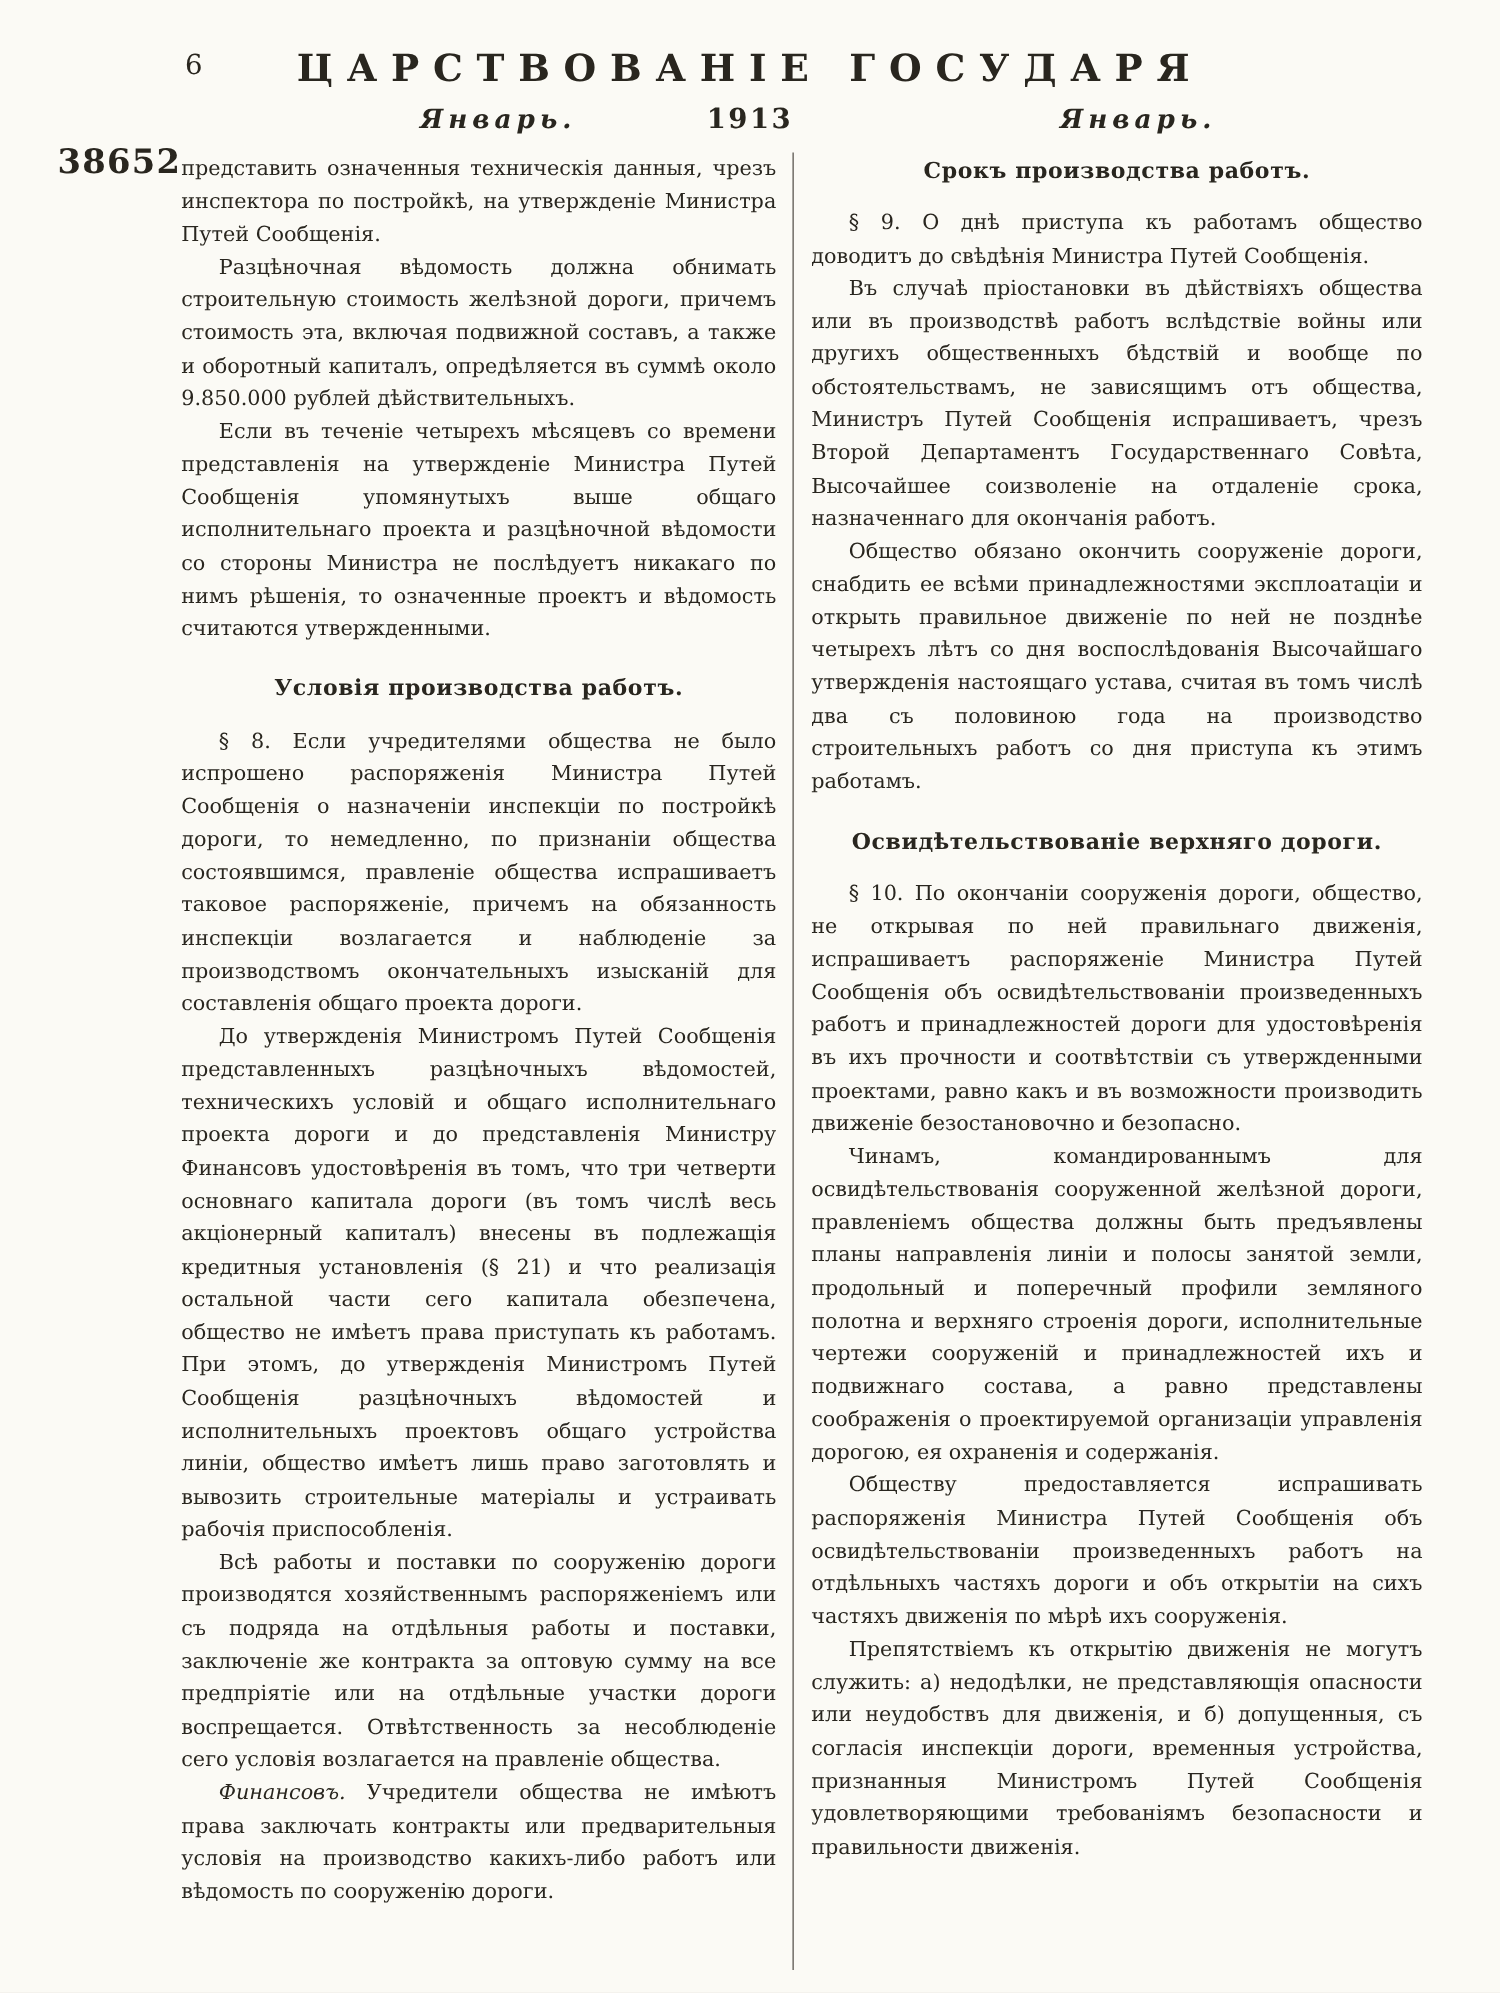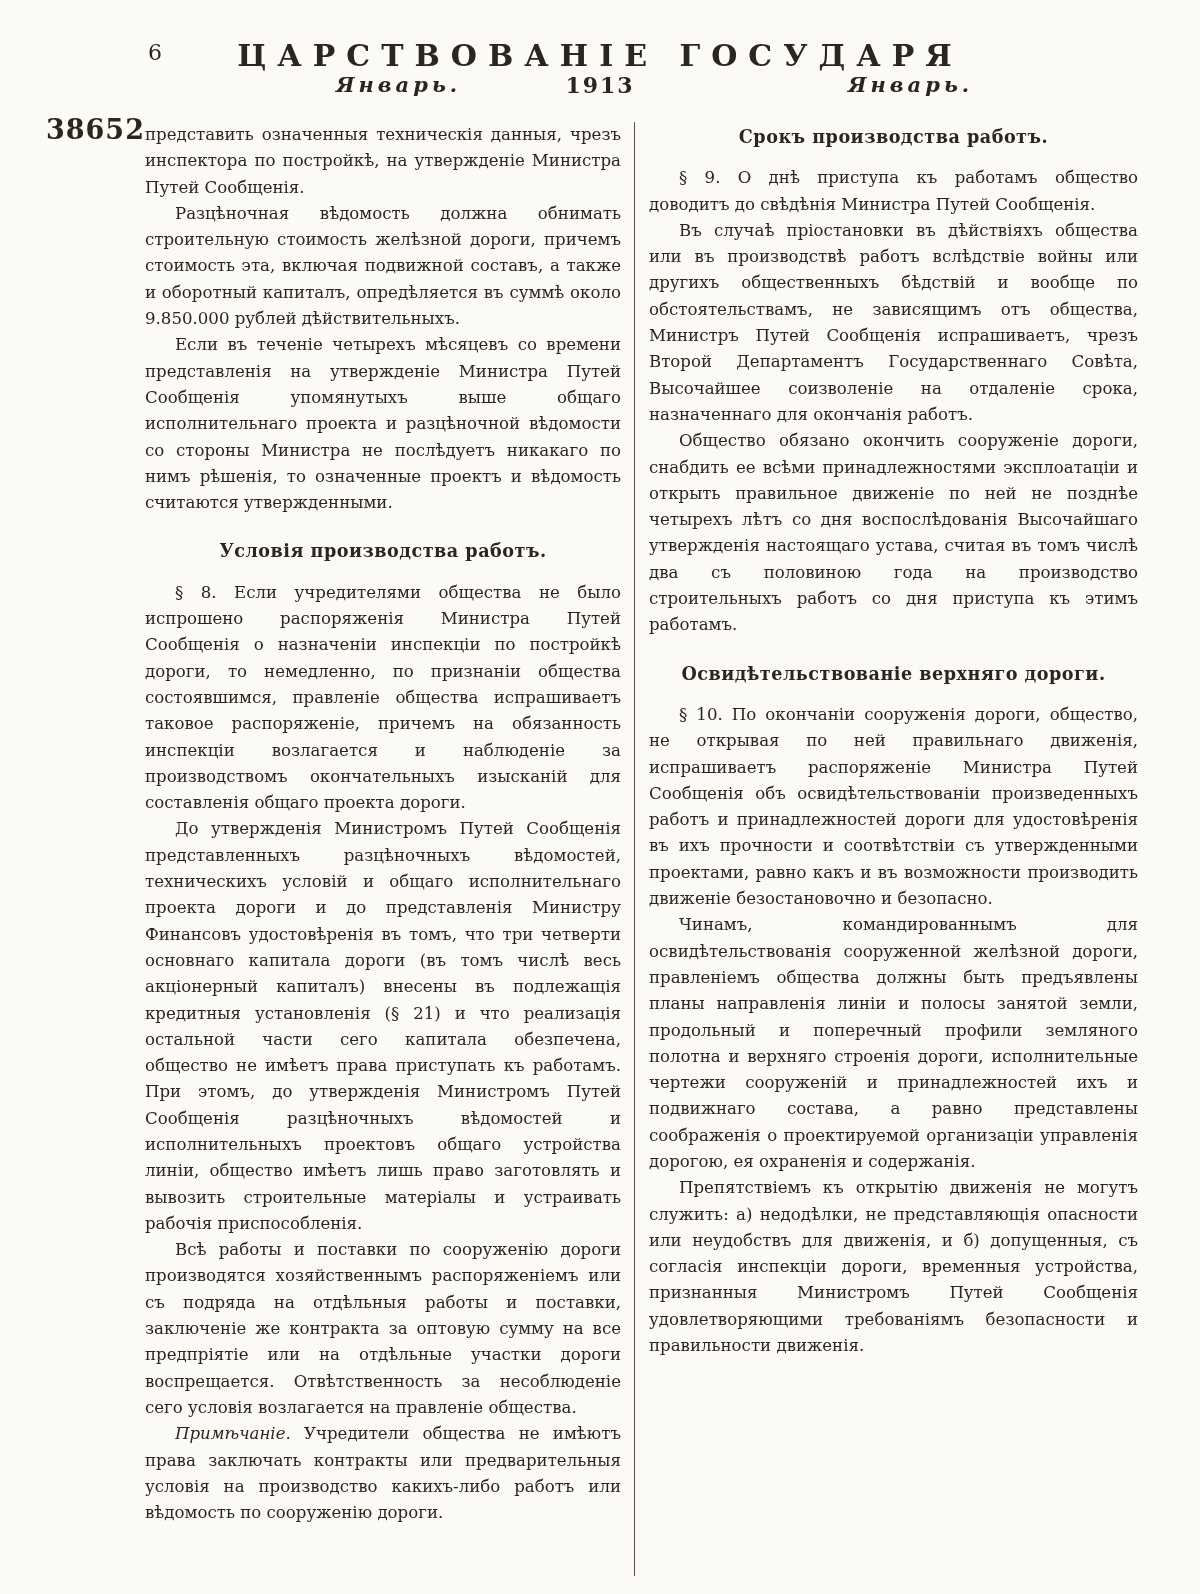--- a/index.html
+++ b/index.html
@@ -14,21 +14,21 @@
     background: #fbfaf5;
     color: #29261f;
     overflow: hidden;
   }
   .page-number { position: absolute; left: 148px; top: 40px; font-size: 22px; }
   .running-title {
     position: absolute; left: 90px; right: 90px; top: 38px;
     text-align: center; font-size: 30px; font-weight: bold; letter-spacing: 11px;
     white-space: nowrap;
   }
-  .subheader { position: absolute; left: 0; top: 72px; width: 100%; height: 32px; font-size: 21px; }
+  .subheader { position: absolute; left: 0; top: 82px; width: 100%; height: 32px; font-size: 21px; }
   .month-left  { position: absolute; left: 336px; font-style: italic; font-weight: 600; letter-spacing: 4px; }
   .year        { position: absolute; left: 0; right: 0; text-align: center; font-weight: bold; font-size: 22px; letter-spacing: 2px; }
   .month-right { position: absolute; left: 848px; font-style: italic; font-weight: 600; letter-spacing: 4px; }
   .act-number {
     position: absolute; left: 46px; top: 114px;
     font-weight: bold; font-size: 27px; letter-spacing: 1px;
   }
   .columns {
     position: absolute; left: 145px; top: 122px; width: 993px; bottom: 18px;
     display: flex;
@@ -66,31 +66,32 @@
   <div class="columns">
 
     <div class="col col-left">
       <p class="no-indent">представить означенныя техническія данныя, чрезъ инспектора по постройкѣ, на утвержденіе Министра Путей Сообщенія.</p>
       <p>Разцѣночная вѣдомость должна обнимать строительную стоимость желѣзной дороги, причемъ стоимость эта, включая подвижной составъ, а также и оборотный капиталъ, опредѣляется въ суммѣ около 9.850.000 рублей дѣйствительныхъ.</p>
       <p>Если въ теченіе четырехъ мѣсяцевъ со времени представленія на утвержденіе Министра Путей Сообщенія упомянутыхъ выше общаго исполнительнаго проекта и разцѣночной вѣдомости со стороны Министра не послѣдуетъ никакаго по нимъ рѣшенія, то означенные проектъ и вѣдомость считаются утвержденными.</p>
       <div class="section-heading">Условія производства работъ.</div>
       <p>§ 8. Если учредителями общества не было испрошено распоряженія Министра Путей Сообщенія о назначеніи инспекціи по постройкѣ дороги, то немедленно, по признаніи общества состоявшимся, правленіе общества испрашиваетъ таковое распоряженіе, причемъ на обязанность инспекціи возлагается и наблюденіе за производствомъ окончательныхъ изысканій для составленія общаго проекта дороги.</p>
       <p>До утвержденія Министромъ Путей Сообщенія представленныхъ разцѣночныхъ вѣдомостей, техническихъ условій и общаго исполнительнаго проекта дороги и до представленія Министру Финансовъ удостовѣренія въ томъ, что три четверти основнаго капитала дороги (въ томъ числѣ весь акціонерный капиталъ) внесены въ подлежащія кредитныя установленія (§ 21) и что реализація остальной части сего капитала обезпечена, общество не имѣетъ права приступать къ работамъ. При этомъ, до утвержденія Министромъ Путей Сообщенія разцѣночныхъ вѣдомостей и исполнительныхъ проектовъ общаго устройства линіи, общество имѣетъ лишь право заготовлять и вывозить строительные матеріалы и устраивать рабочія приспособленія.</p>
       <p>Всѣ работы и поставки по сооруженію дороги производятся хозяйственнымъ распоряженіемъ или съ подряда на отдѣльныя работы и поставки, заключеніе же контракта за оптовую сумму на все предпріятіе или на отдѣльные участки дороги воспрещается. Отвѣтственность за несоблюденіе сего условія возлагается на правленіе общества.</p>
-      <p><span class="note-lead">Примѣчаніе.</span> <span>Учредители общества не имѣютъ права заключать контракты или предварительныя условія на производство какихъ-либо работъ или вѣдомость по сооруженію дороги.</span></p>
+      <p><span class="note-lead">Финансовъ.</span> <span>Учредители общества не имѣютъ права заключать контракты или предварительныя условія на производство какихъ-либо работъ или вѣдомость по сооруженію дороги.</span></p>
     </div>
 
     <div class="col-divider"></div>
 
     <div class="col col-right">
       <div class="section-heading first">Срокъ производства работъ.</div>
       <p>§ 9. О днѣ приступа къ работамъ общество доводитъ до свѣдѣнія Министра Путей Сообщенія.</p>
       <p>Въ случаѣ пріостановки въ дѣйствіяхъ общества или въ производствѣ работъ вслѣдствіе войны или другихъ общественныхъ бѣдствій и вообще по обстоятельствамъ, не зависящимъ отъ общества, Министръ Путей Сообщенія испрашиваетъ, чрезъ Второй Департаментъ Государственнаго Совѣта, Высочайшее соизволеніе на отдаленіе срока, назначеннаго для окончанія работъ.</p>
       <p>Общество обязано окончить сооруженіе дороги, снабдить ее всѣми принадлежностями эксплоатаціи и открыть правильное движеніе по ней не позднѣе четырехъ лѣтъ со дня воспослѣдованія Высочайшаго утвержденія настоящаго устава, считая въ томъ числѣ два съ половиною года на производство строительныхъ работъ со дня приступа къ этимъ работамъ.</p>
       <div class="section-heading">Освидѣтельствованіе верхняго дороги.</div>
       <p>§ 10. По окончаніи сооруженія дороги, общество, не открывая по ней правильнаго движенія, испрашиваетъ распоряженіе Министра Путей Сообщенія объ освидѣтельствованіи произведенныхъ работъ и принадлежностей дороги для удостовѣренія въ ихъ прочности и соотвѣтствіи съ утвержденными проектами, равно какъ и въ возможности производить движеніе безостановочно и безопасно.</p>
       <p>Чинамъ, командированнымъ для освидѣтельствованія сооруженной желѣзной дороги, правленіемъ общества должны быть предъявлены планы направленія линіи и полосы занятой земли, продольный и поперечный профили земляного полотна и верхняго строенія дороги, исполнительные чертежи сооруженій и принадлежностей ихъ и подвижнаго состава, а равно представлены соображенія о проектируемой организаціи управленія дорогою, ея охраненія и содержанія.</p>
+      <p>Обществу предоставляется испрашивать распоряженія Министра Путей Сообщенія объ освидѣтельствованіи произведенныхъ работъ на отдѣльныхъ частяхъ дороги и объ открытіи на сихъ частяхъ движенія по мѣрѣ ихъ сооруженія.</p>
       <p>Препятствіемъ къ открытію движенія не могутъ служить: а) недодѣлки, не представляющія опасности или неудобствъ для движенія, и б) допущенныя, съ согласія инспекціи дороги, временныя устройства, признанныя Министромъ Путей Сообщенія удовлетворяющими требованіямъ безопасности и правильности движенія.</p>
     </div>
 
   </div>
 
 </div>
 
 </body></html>

